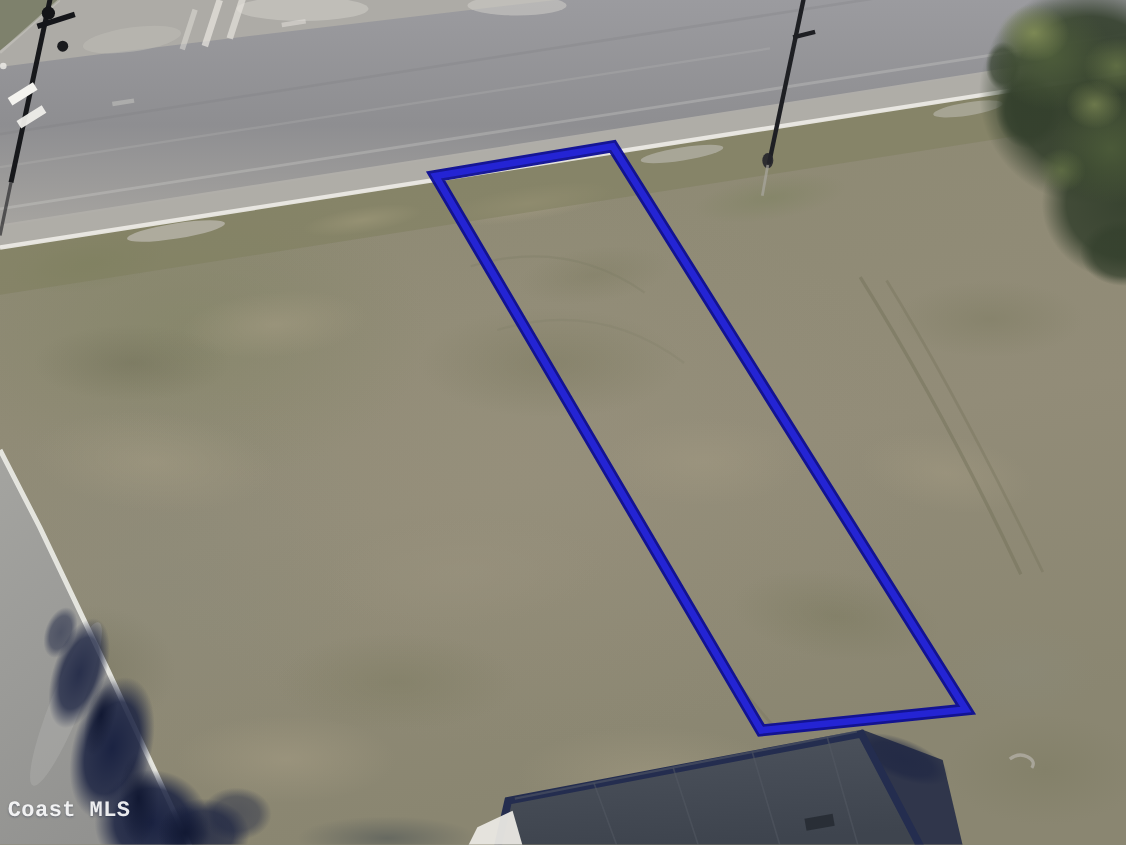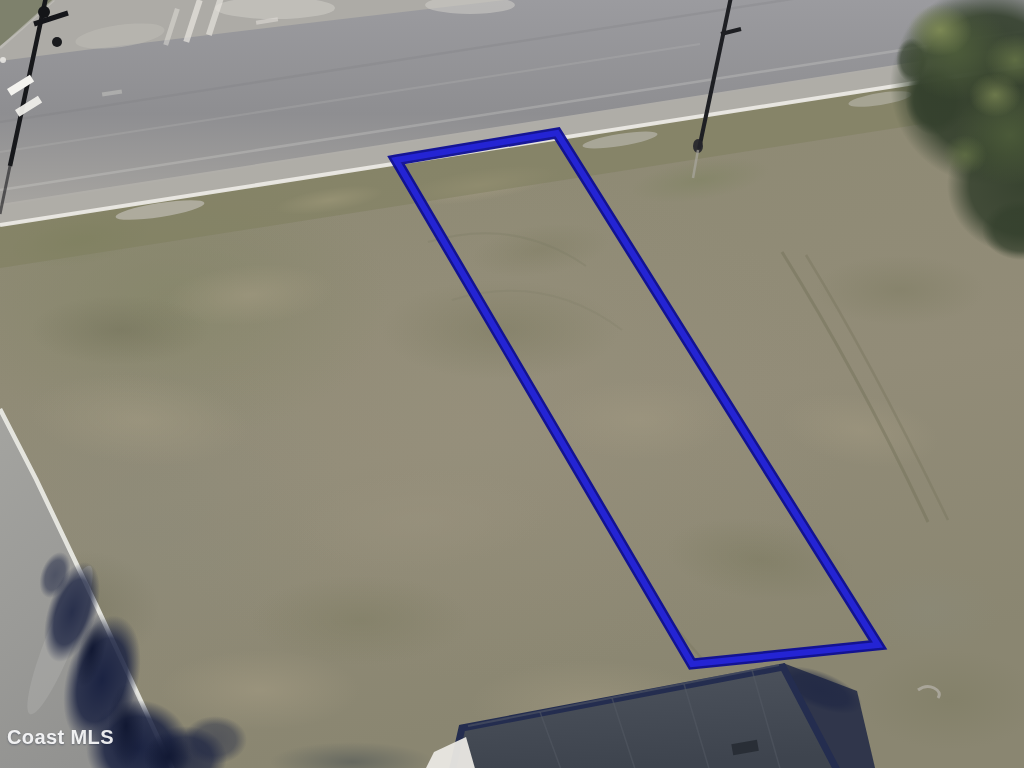--- a/index.html
+++ b/index.html
@@ -2,21 +2,21 @@
 <html><head>
 <meta charset="utf-8">
 <style>
   html, body { margin: 0; padding: 0; }
   body {
     width: 1024px; height: 768px; overflow: hidden;
     background: #8c8874;
     font-family: "Liberation Sans", sans-serif;
   }
   .scene {
-    position: relative; width: 1024px; height: 768px; overflow: hidden;
+    position: relative; width: 1024px; height: 768px; overflow: hidden; font-family: Liberation Mono, monospace;
   }
   .scene svg { display: block; filter: blur(0.5px); }
   .watermark {
     position: absolute; left: 7px; top: 726px;
     font-size: 20px; font-weight: 700; letter-spacing: 0.4px;
     color: rgba(255,255,255,0.90);
     text-shadow: 0 1px 2px rgba(15,25,55,0.35);
     user-select: none; white-space: nowrap;
   }
 </style>

